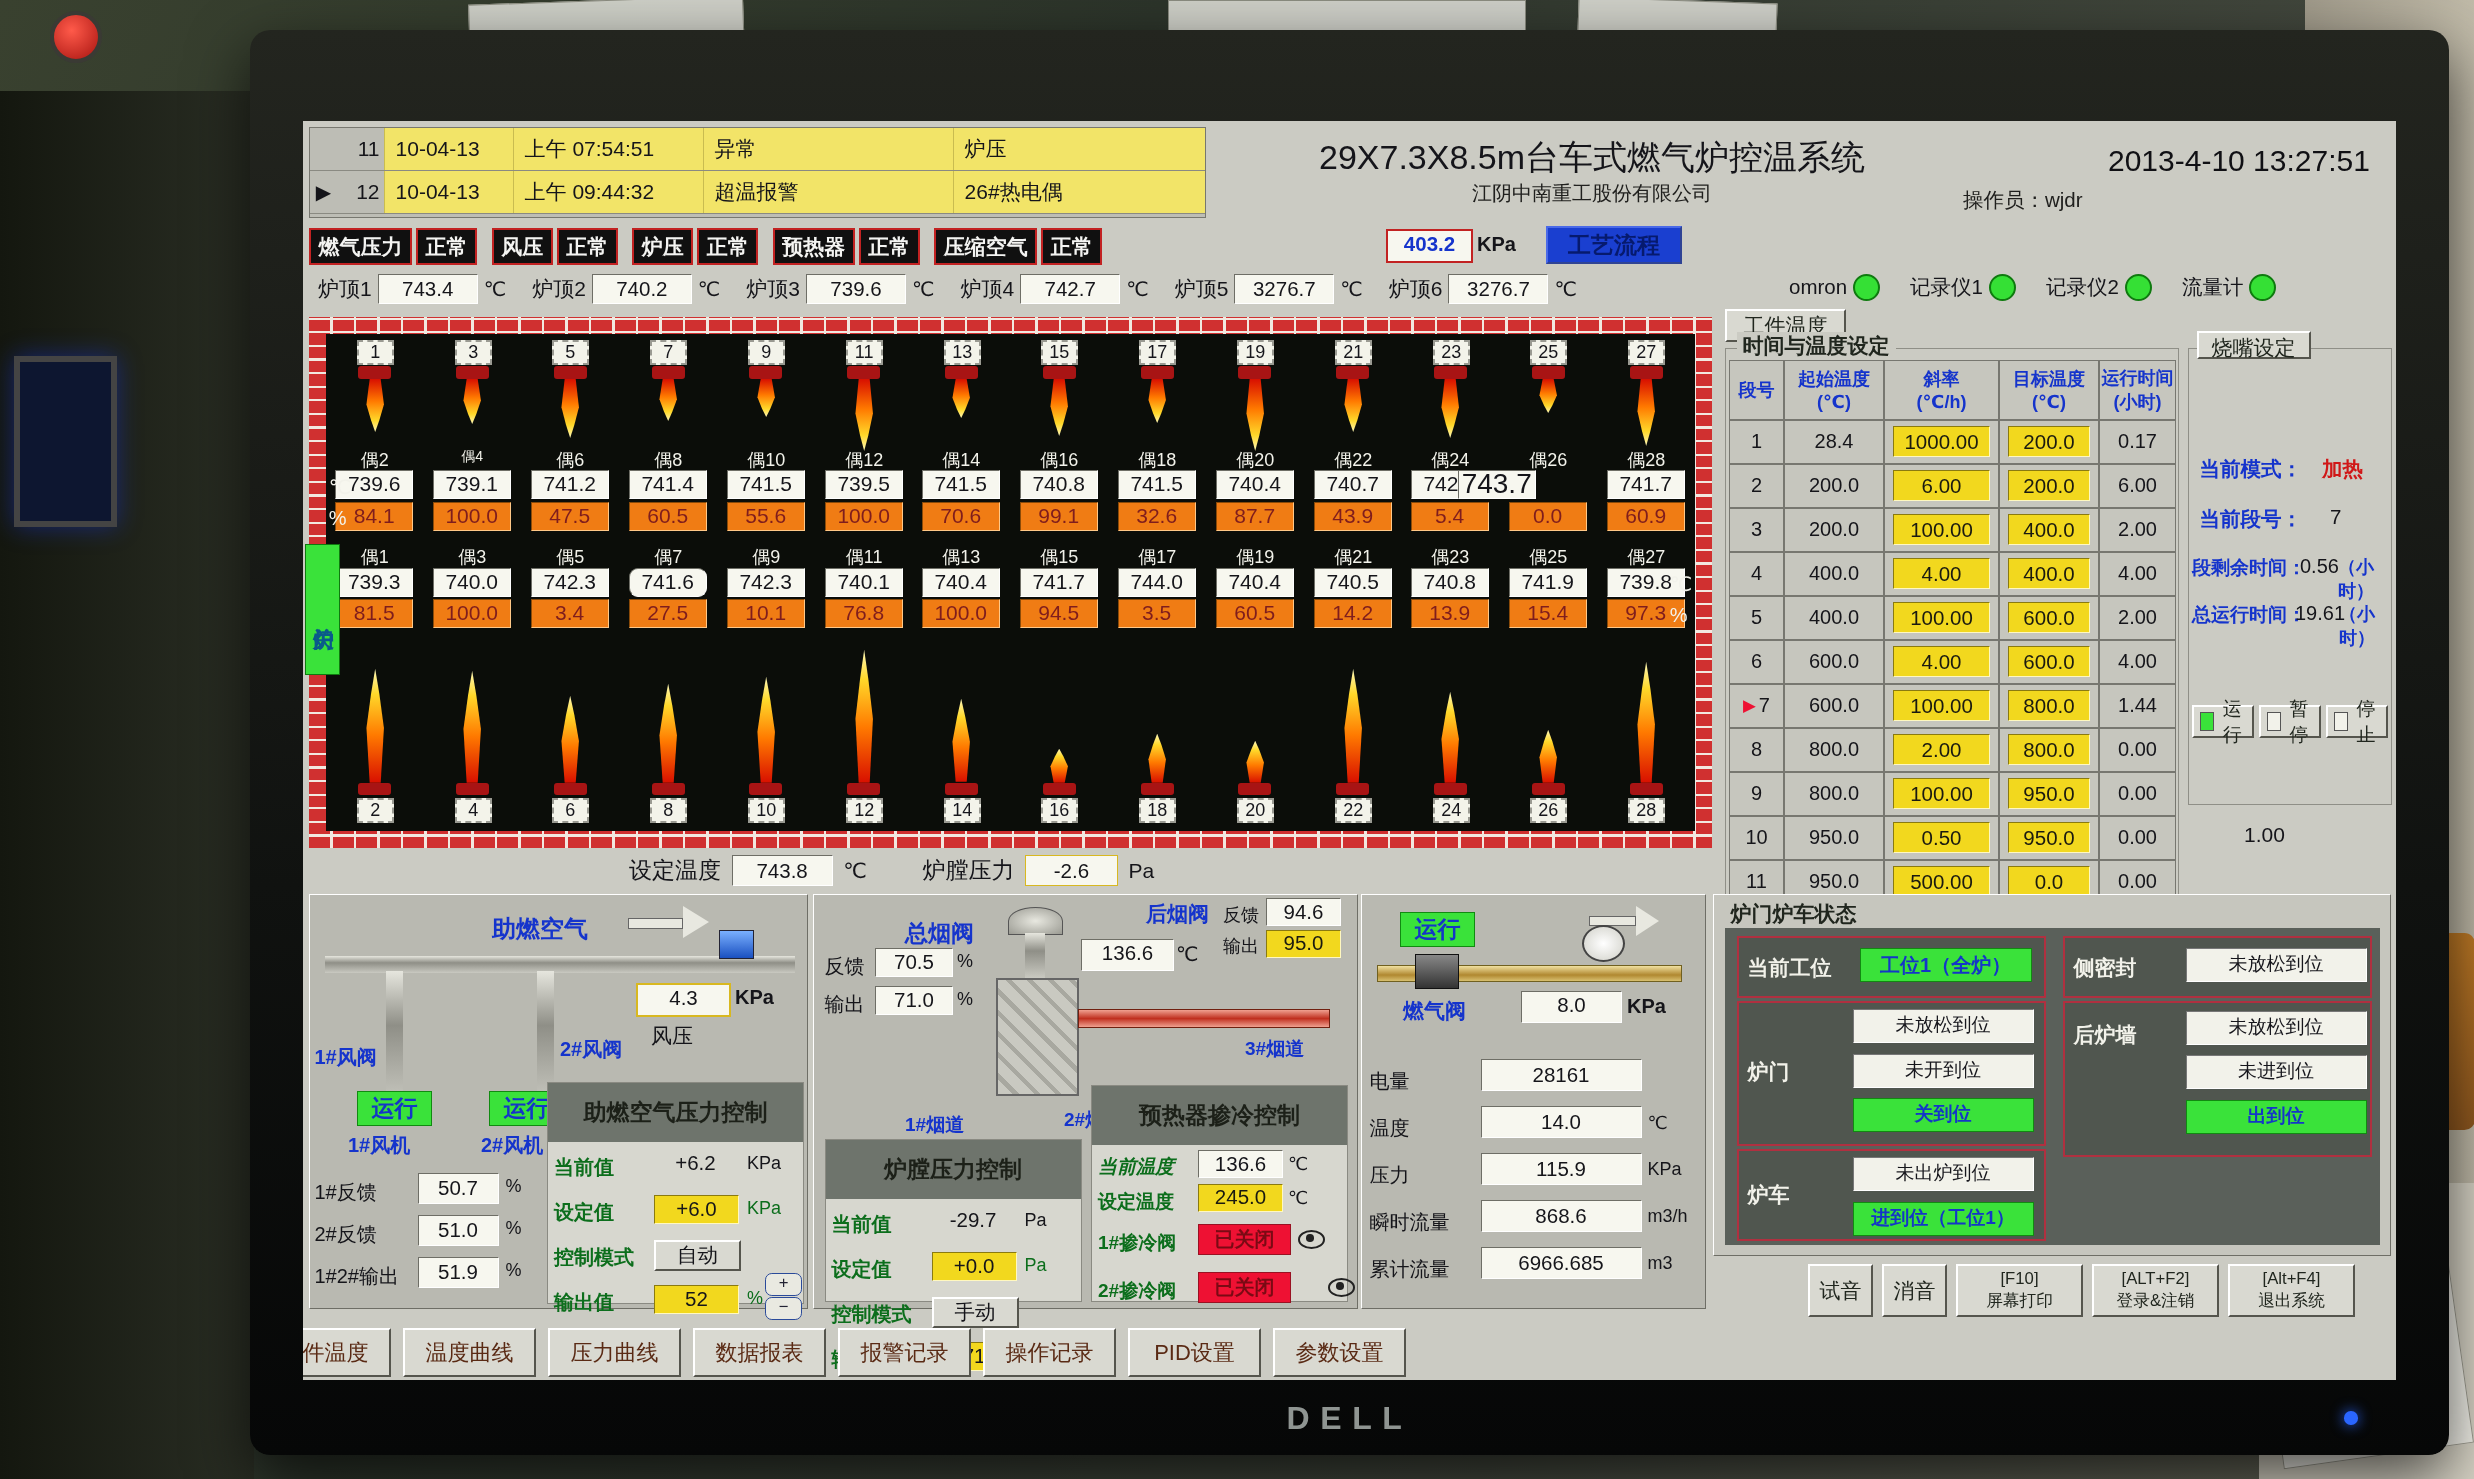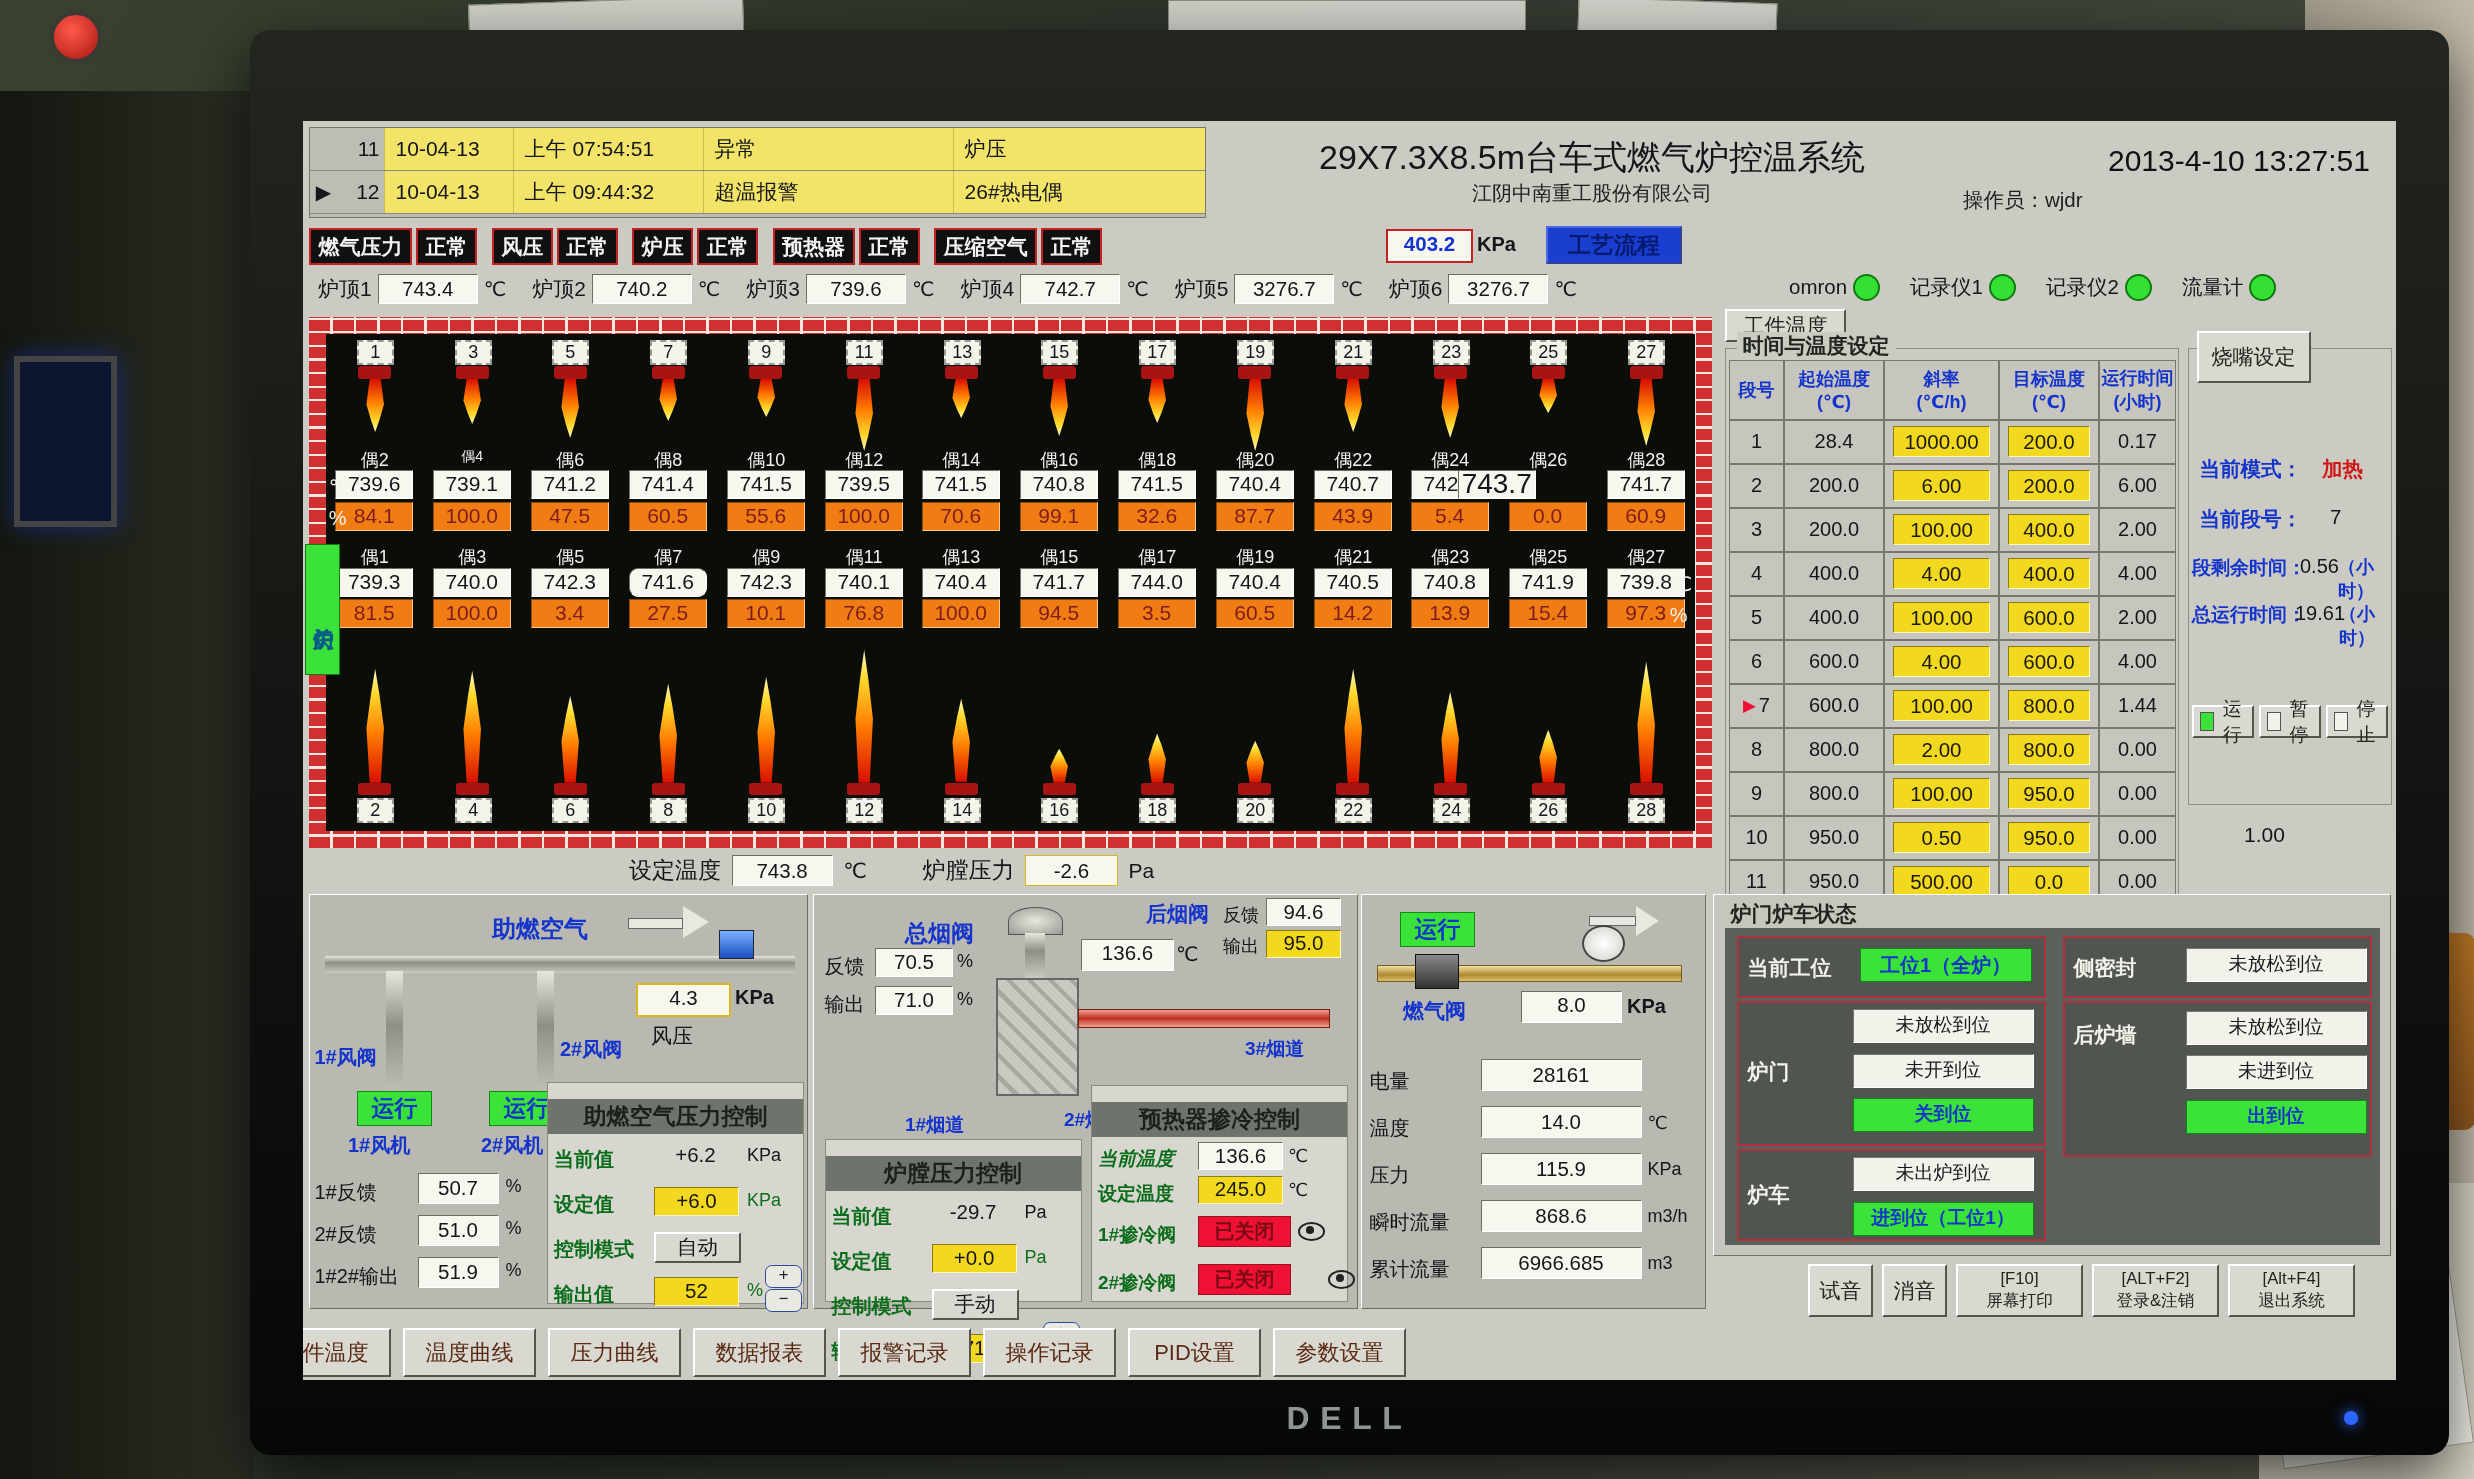--- a/index.html
+++ b/index.html
@@ -43,21 +43,21 @@
   .burner{background:#a81414;border-radius:3px;}
   .numbox{background:#f3f3ea;border:2.3px dashed #9a9a92;color:#16161c;text-align:center;font-size:18px;}
   .pipe{background:linear-gradient(#e6e6de,#8f8f87 40%,#c9c9c1);}
   .dot{width:23px;height:23px;border-radius:50%;background:#35e035;border:2.3px solid #0f7a0f;display:inline-block;vertical-align:middle;}
   .eye{width:23px;height:15px;border:2.3px solid #222;border-radius:50%;position:relative;display:inline-block;}
   .eye:after{content:"";position:absolute;left:6px;top:2.3px;width:7.6px;height:7.6px;background:#222;border-radius:50%;}
   .pm{width:35px;height:21px;border:1.5px solid #2a4a9a;border-radius:6.8px;background:#e9e9e1;color:#223;
      font-size:16.7px;line-height:18px;text-align:center;}
   .panel{background:#b9b9b1;border:1.5px solid;border-color:#fff #6e6e66 #6e6e66 #fff;}
   .subpanel{background:#d7d7cf;border:1.5px solid #8a8a82;}
-  .subtitle-bar{background:#6e746c;color:#1c2018;font-weight:bold;text-align:center;font-size:23px;padding:2px 0;margin-top:16px;}
+  .subtitle-bar{background:#6e746c;color:#1c2018;font-weight:bold;text-align:center;font-size:23px;padding:14px 0;}
   .grp{border:1.5px solid #8f8f87;}
   .grp-label{position:absolute;top:-16.7px;left:10.6px;background:#cbcbc3;padding:0 6px;font-size:21px;color:#20261e;font-weight:bold;}
   .tbl{display:grid;grid-template-columns:55px 100px 115px 100px 77px;}
   .tbl div{border:0.8px solid #777770;display:flex;align-items:center;justify-content:center;font-size:20px;color:#15151a;background:#c6c6be;}
   .tbl .hd{color:#1534cc;font-weight:bold;white-space:pre-line;text-align:center;font-size:18px;background:#c6c6be;height:58px;}
   .dseg{background:#50564f;border:2.3px solid #b03040;}
   .dlabel{color:#f2f2ea;font-size:21px;font-weight:bold;}
 </style>
 </head>
 <body>
@@ -519,21 +519,21 @@
             <span class="ybox" style="display: inline-block; min-width: 89px; padding: 2.3px 3px;">0.00</span>
           </div>
           <div style="height: 42px;">
             <span class="ybox" style="display: inline-block; min-width: 74px; padding: 2.3px 3px;">0.0</span>
           </div>
           <div style="height: 42px;">0.00</div>
         </div>
     </div>
 
     <div class="abs grp" style="left:1885px;top:227px;width:202px;height:455px;">
-      <button class="abs btn" style="left:7.6px;top:-18px;width:114px;height:52px;font-size:21px;">烧嘴设定</button>
+      <button class="abs btn" style="left:7.6px;top:-18px;width:114px;height:28px;font-size:21px;">烧嘴设定</button>
       <div class="abs blue" style="left:10.6px;top:106px;font-size:20.5px;">当前模式：</div>
       <div class="abs" style="left:133px;top:106px;font-size:20.5px;color:#d01818;font-weight:bold;">加热</div>
       <div class="abs blue" style="left:10.6px;top:156px;font-size:20.5px;">当前段号：</div>
       <div class="abs" style="left:141px;top:156px;font-size:20.5px;color:#15151a;">7</div>
       <div class="abs blue" style="left:3px;top:206px;font-size:19px;">段剩余时间：</div>
       <div class="abs" style="left:111px;top:206px;font-size:20px;color:#15151a;">0.56</div>
       <div class="abs blue" style="left:149px;top:206px;font-size:18px;">（小时）</div>
       <div class="abs blue" style="left:3px;top:253px;font-size:19px;">总运行时间：</div>
       <div class="abs" style="left:106px;top:253px;font-size:20px;color:#15151a;">19.61</div>
       <div class="abs blue" style="left:150px;top:253px;font-size:18px;">（小时）</div>

